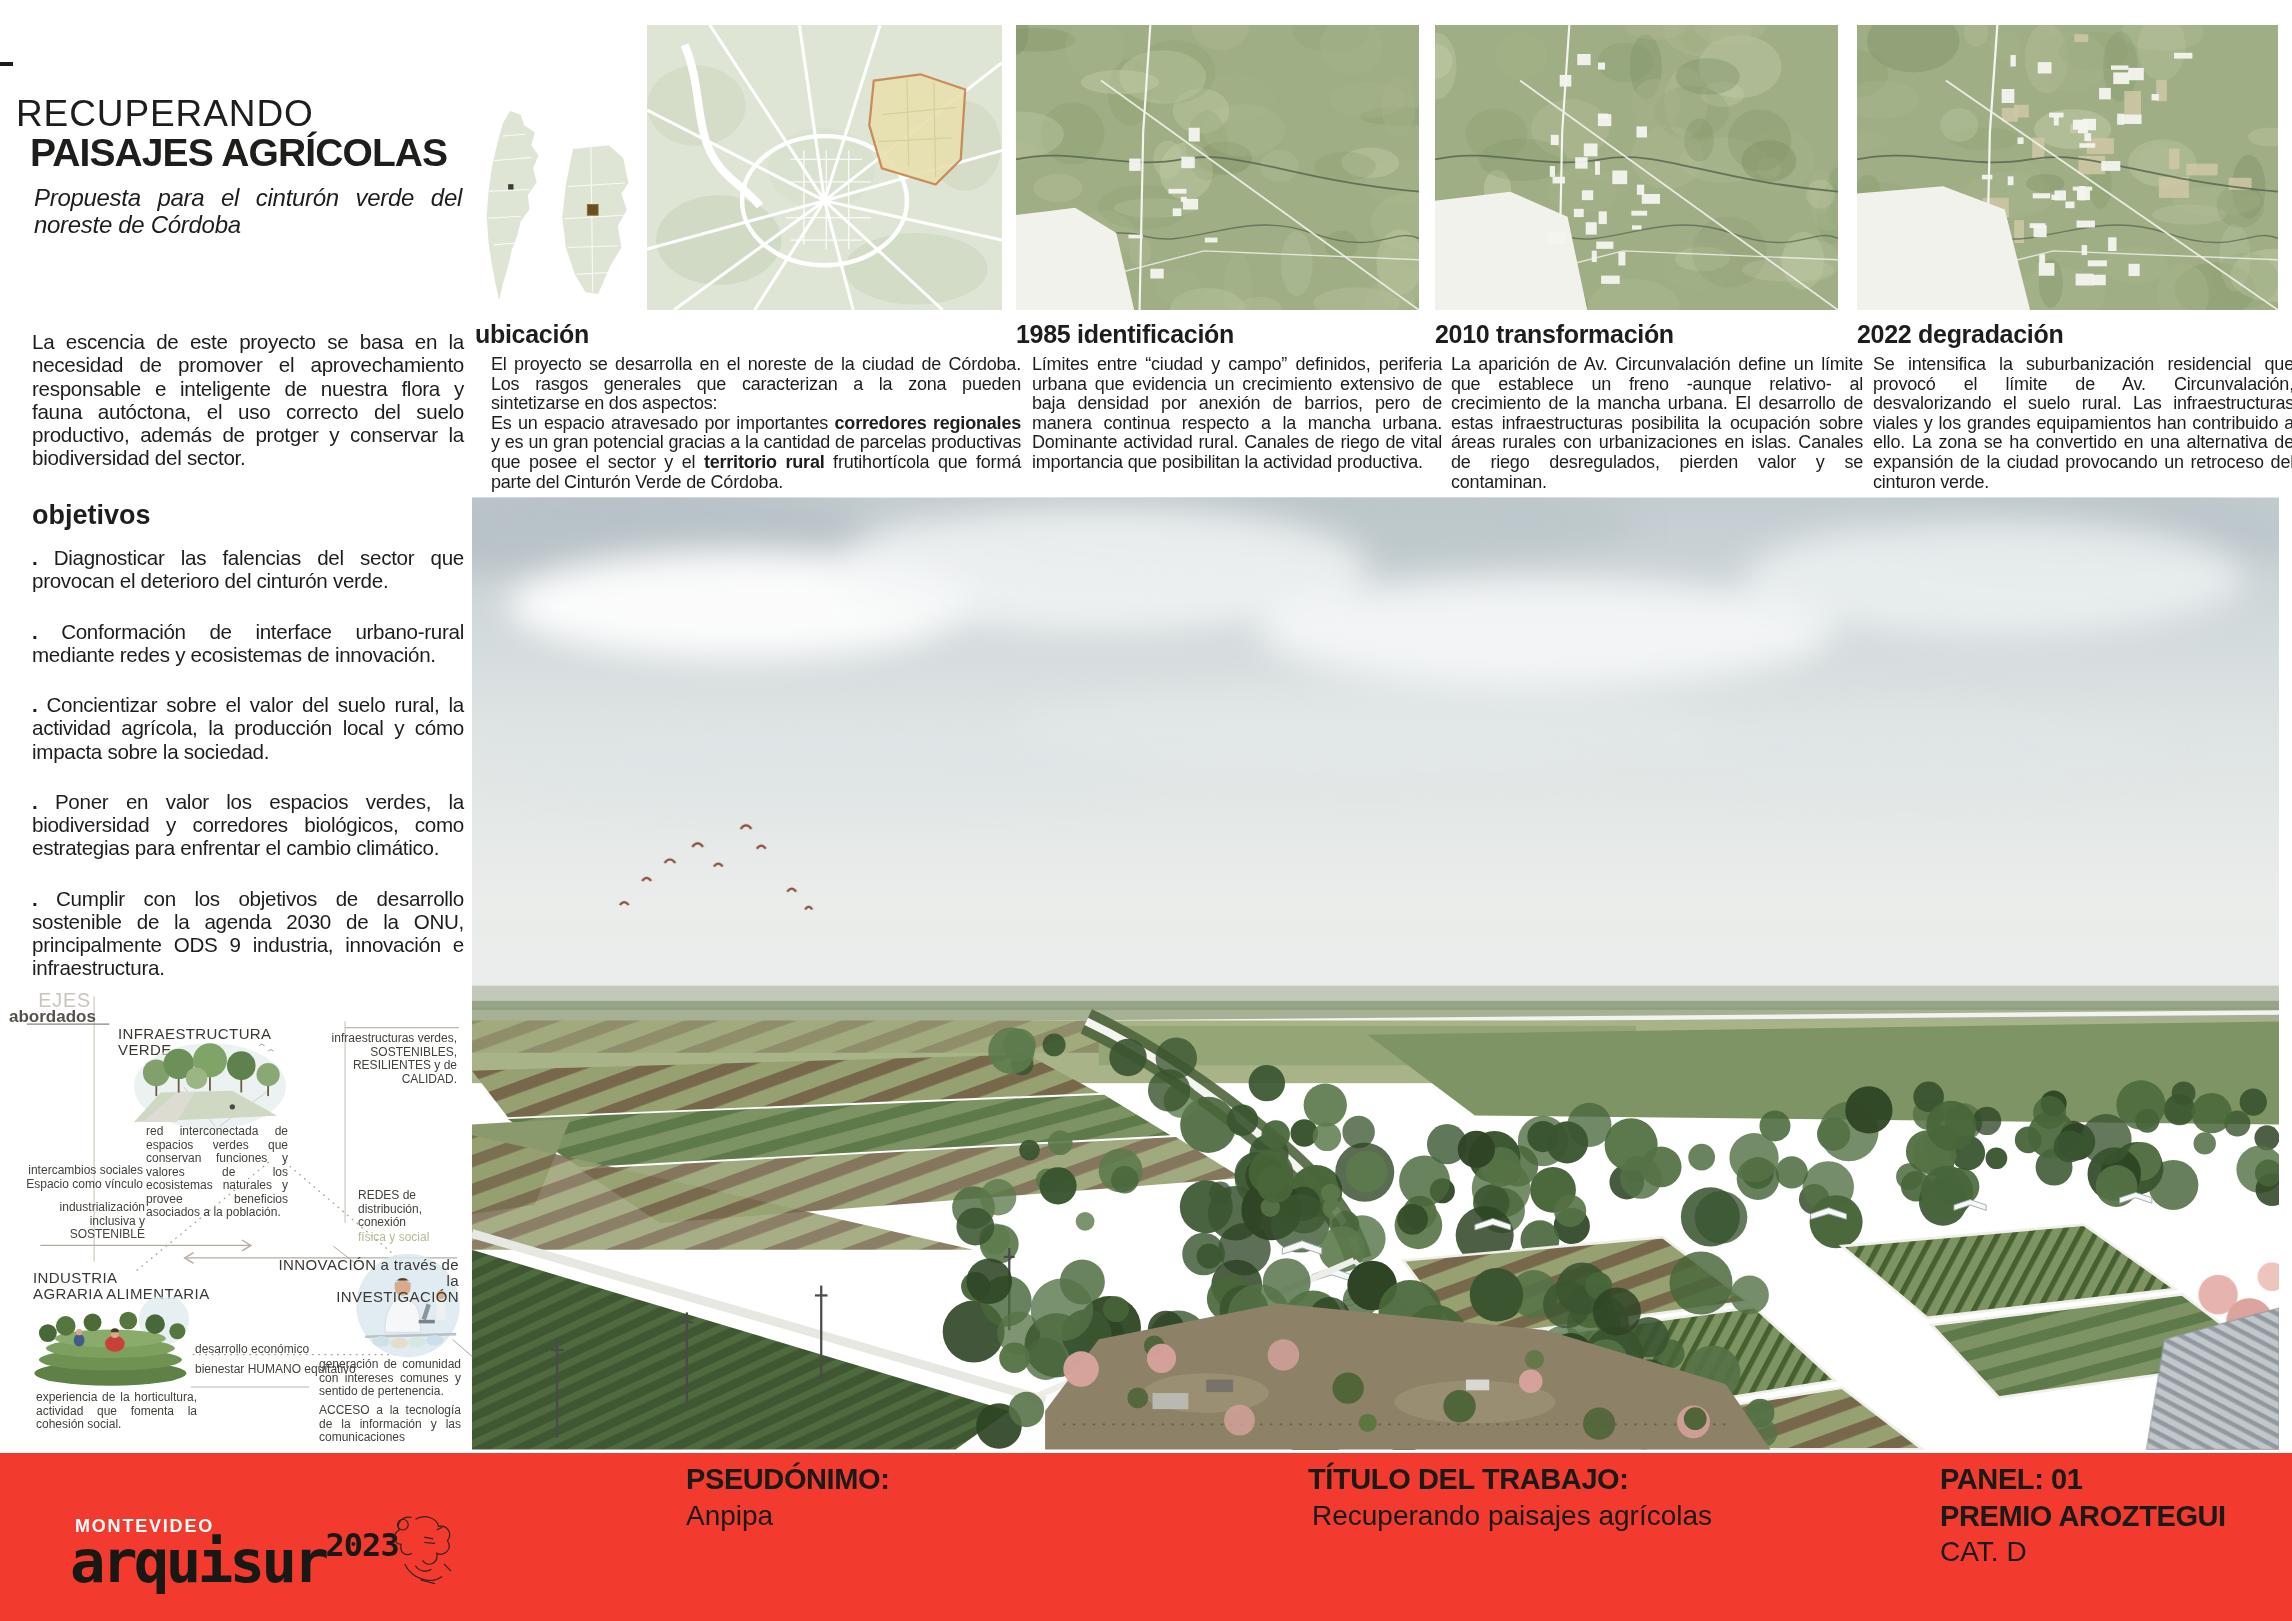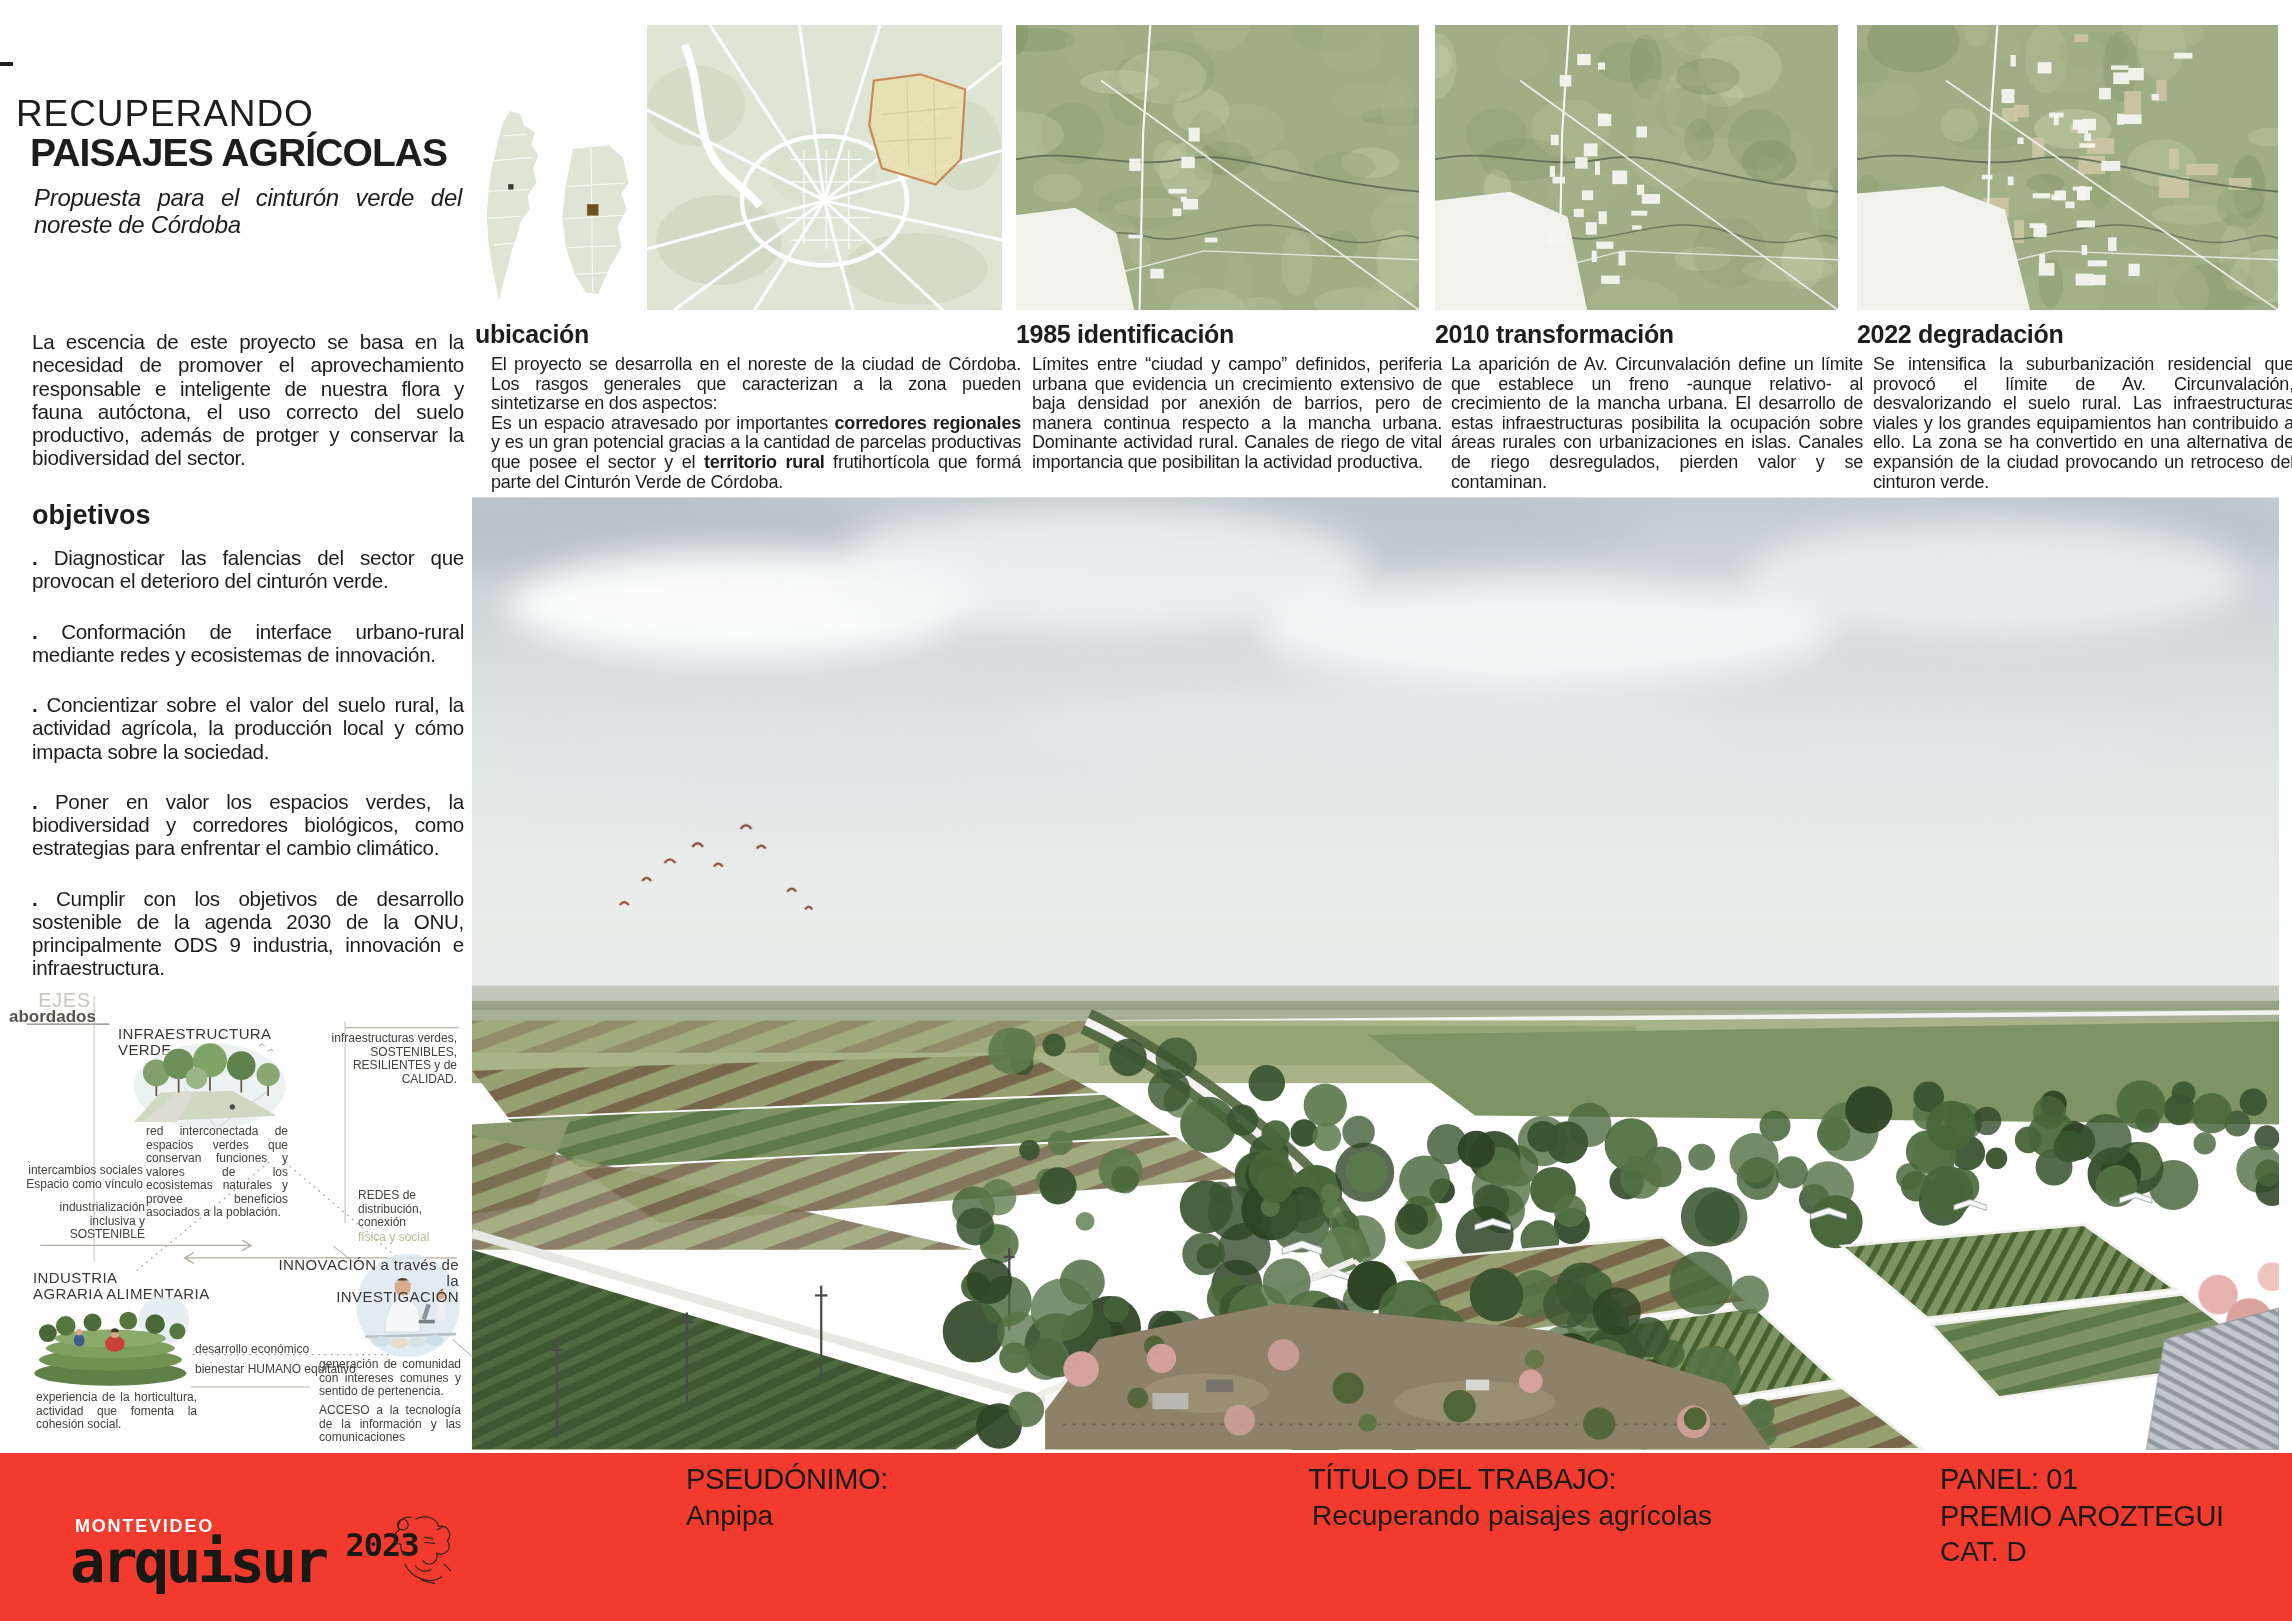--- a/index.html
+++ b/index.html
@@ -34,26 +34,26 @@
   .dg { font-size:12px; line-height:1.13; color:#44413b; }
   .olive { color:var(--olive); }
   .ralign { text-align:right; }
   .just { text-align:justify; }
   .dg-title { font-size:15px; letter-spacing:0.4px; color:#3a3733; line-height:1.05; }
   .ejes-l { font-size:19.7px; color:#c9c5bc; letter-spacing:0.9px; }
   .ejes-d { font-size:17px; color:#55524b;font-weight:bold; }
 
   
   .footer { left:0; top:1453px; width:2293px; height:169px; background:var(--red); }
-  .f-label { font-weight:normal; font-size:29px; letter-spacing:-0.4px; color:#1a1a18; }
+  .f-label { font-weight:bold; font-size:29px; letter-spacing:-0.4px; color:#1a1a18; }
   .f-val { font-size:28px; color:#1a1a18; }
   .mv { font-size:18px; font-weight:bold; letter-spacing:1.8px; color:#ffffff; }
   .logo { font-family:"DejaVu Sans Mono", monospace; font-weight:bold; font-size:59px;
           letter-spacing:-3.6px; color:#181815; line-height:1; }
-  .logo sup { font-size:32px; letter-spacing:-0.9px; position:relative; top:-5.4px;margin-left:20px; }
+  .logo sup { font-size:32px; letter-spacing:-0.9px; position:relative; top:-5.4px; }
 </style>
 </head>
 <body>
 
 <div class="poster">
 
   <div class="abs top-dash"></div>
   <div class="abs t1">RECUPERANDO</div>
   <div class="abs t2">PAISAJES AGRÍCOLAS</div>
   <div class="abs sub">Propuesta para el cinturón verde del noreste de Córdoba</div>

